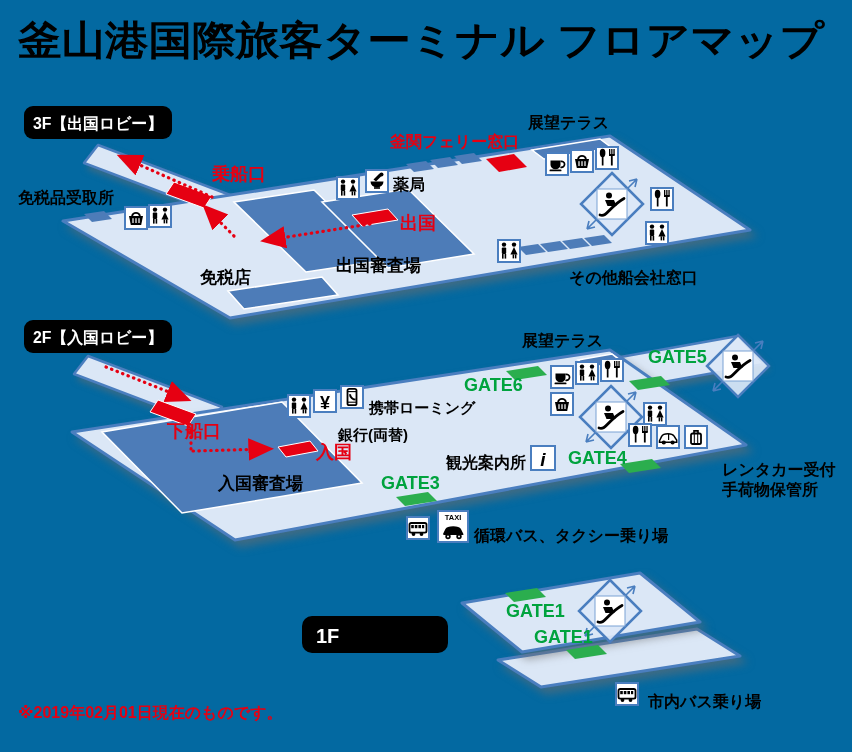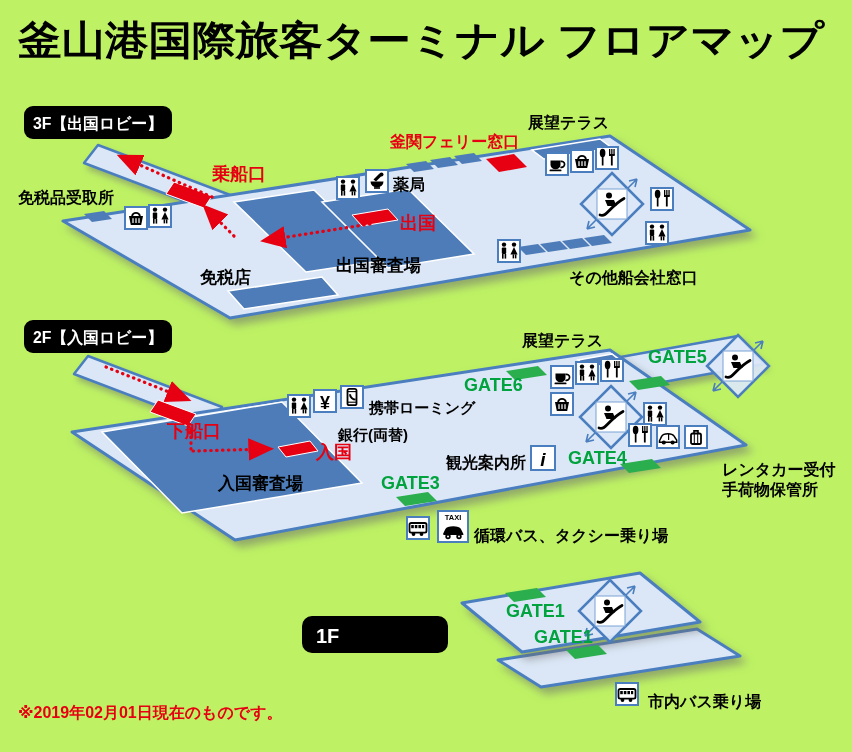--- a/index.html
+++ b/index.html
@@ -1,16 +1,16 @@
 <!DOCTYPE html>
 <html><head>
 <meta charset="utf-8">
 <style>
   html,body{margin:0;padding:0;background:#ffffff;}
-  .stage{position:relative;width:852px;height:752px;background:#bef264;overflow:hidden;}
+  .stage{position:relative;width:852px;height:752px;background:#0369a1;overflow:hidden;}
   svg{display:block;}
   text{font-family:"Liberation Sans","DejaVu Sans",sans-serif;font-weight:700;fill:#000;}
   .title{font-size:40px;font-weight:900;}
   .badge-t{font-size:16px;fill:#fff;}
   .badge-t1f{font-size:20px;fill:#fff;}
   .lbl16{font-size:16px;}
   .lbl17{font-size:17px;}
   .lbl15{font-size:15px;}
   .red{fill:#e60012;}
   .red18{fill:#e60012;font-size:18px;}

